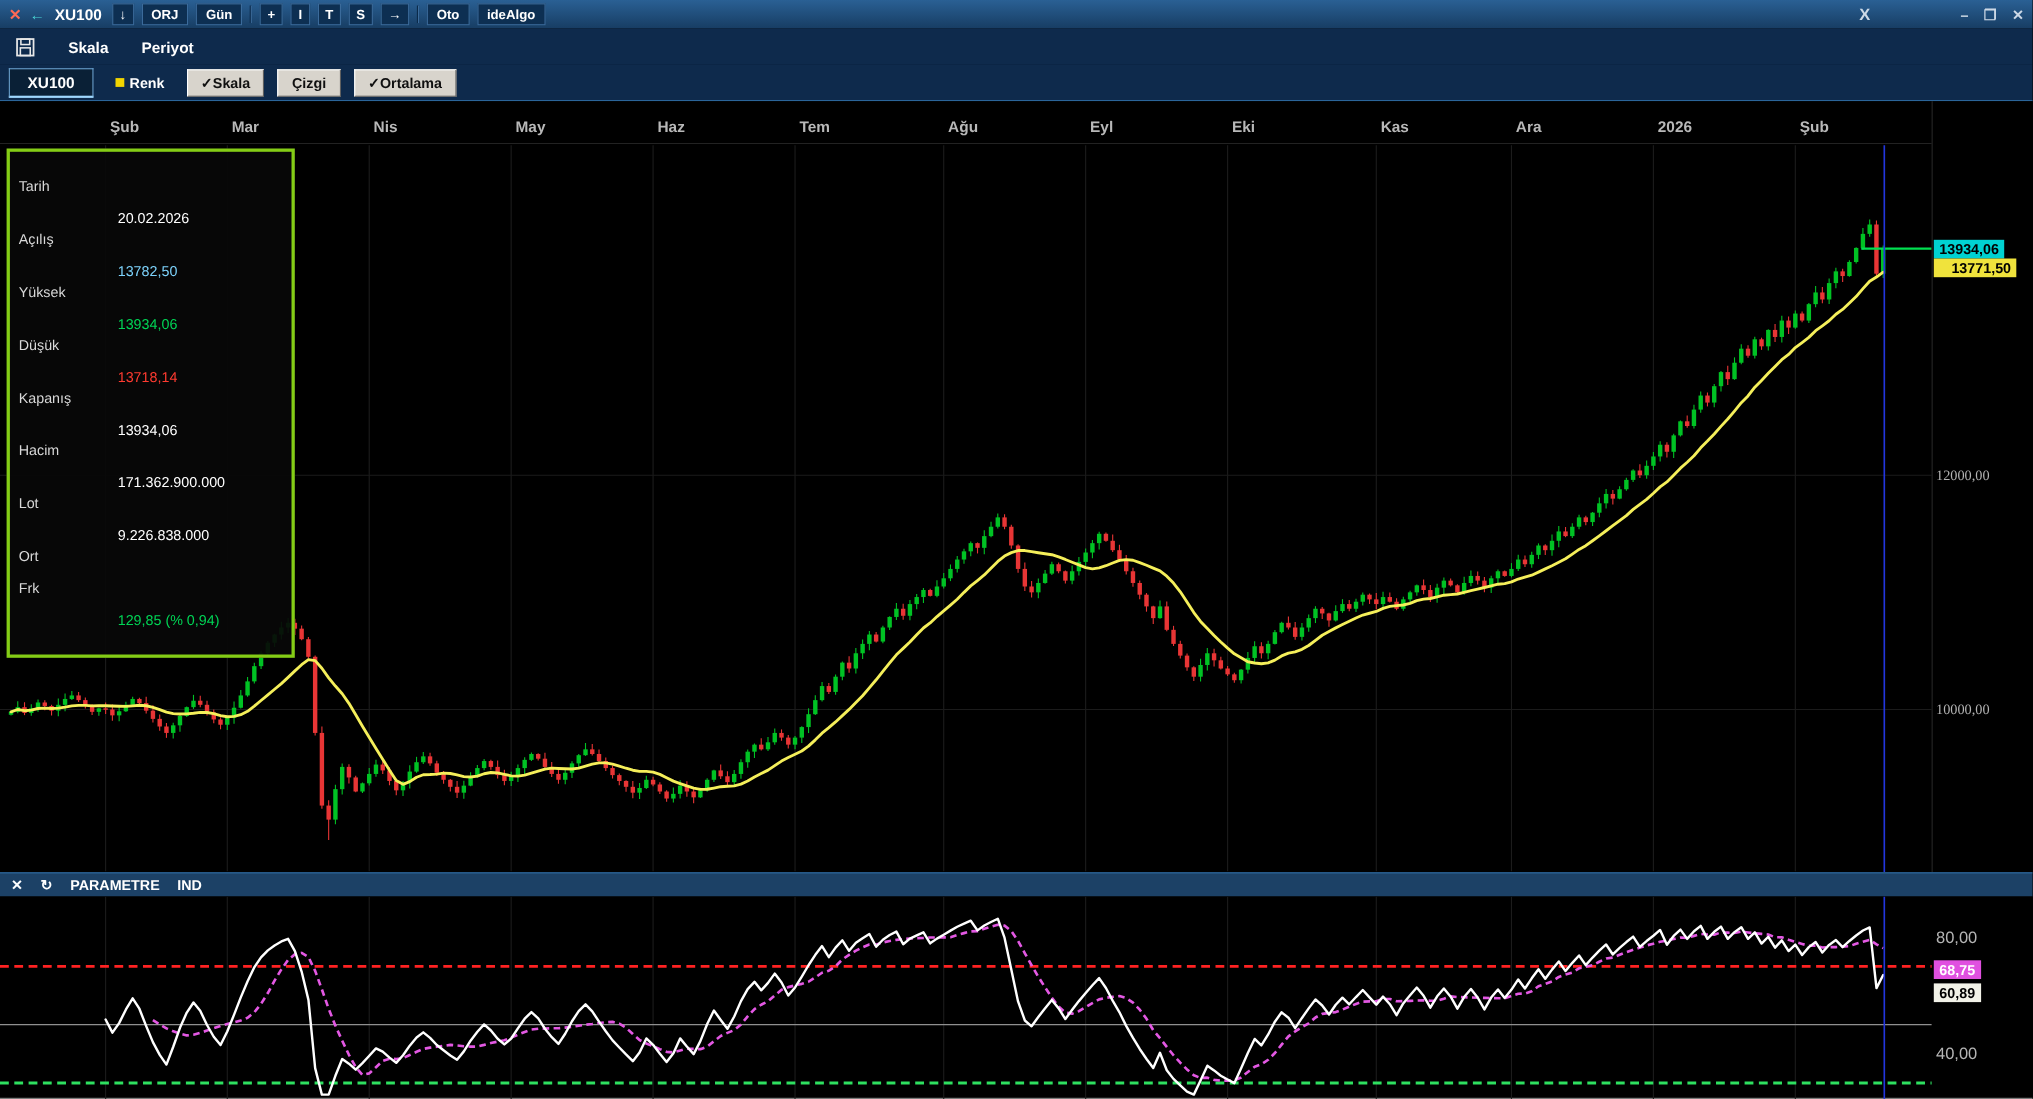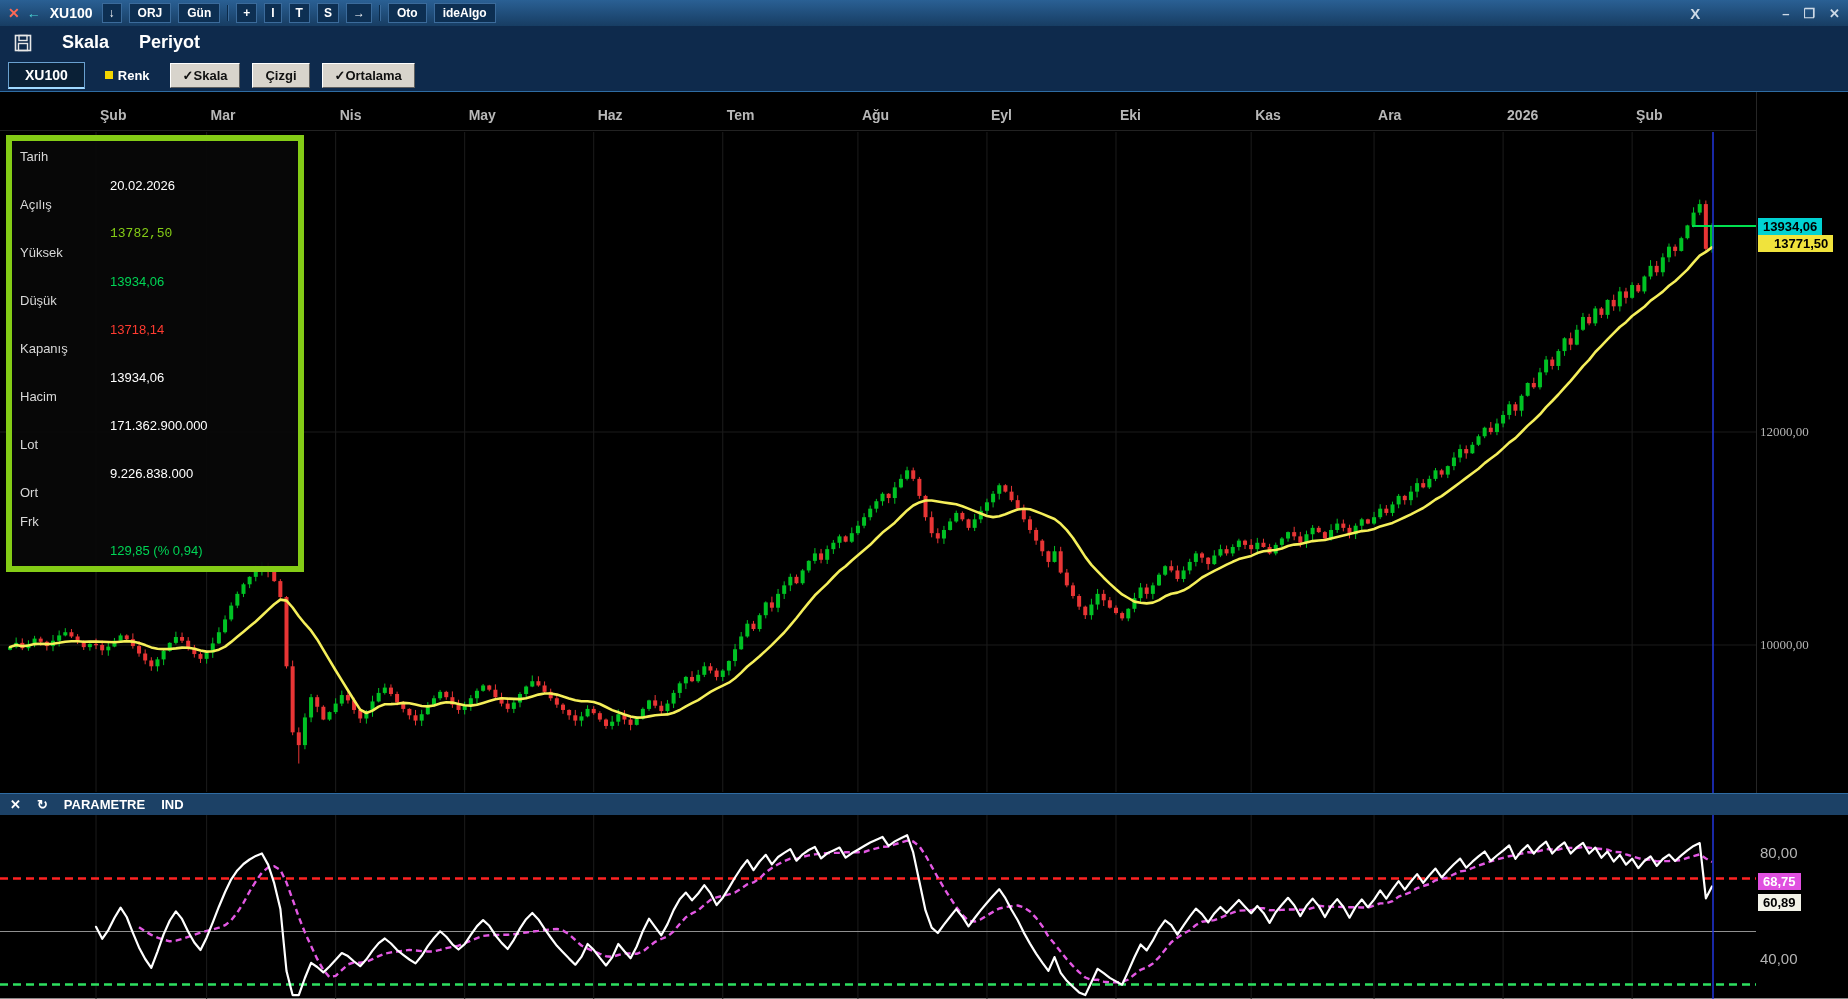--- a/index.html
+++ b/index.html
@@ -19,42 +19,42 @@
     font-weight:bold;padding:2px 8px;line-height:1.2;cursor:default;}
   .tbtn.small{padding:2px 6px;}
   .t-sep{width:1px;height:16px;background:#0a2a4a;border-right:1px solid #3b6b9b;}
   .t-right{margin-left:auto;display:flex;align-items:center;gap:22px;}
   .winbtns{display:flex;gap:14px;color:#cdd9e6;font-size:13px;font-weight:bold;}
   .t-x{color:#cdd9e6;font-size:15px;font-weight:bold;margin-right:60px;}
 
   
   .menubar{position:absolute;top:26px;left:0;right:0;height:33px;background:#0e2a4c;
     display:flex;align-items:center;gap:30px;padding:0 14px;box-sizing:border-box;}
-  .menubar .mitem{color:#fff;font-size:18px;font-weight:bold;}
+  .menubar .mitem{color:#fff;font-size:14px;font-weight:bold;}
   .saveicon{display:inline-block;line-height:0;}
 
   
   .toolbar{position:absolute;top:59px;left:0;right:0;height:33px;background:#0e2a4c;
     border-bottom:1px solid #2f6ca3;display:flex;align-items:center;gap:12px;
     padding:0 8px;box-sizing:border-box;}
   .tab{border:1px solid #69a0cf;background:#0a2036;color:#fff;font-weight:bold;
     font-size:14px;padding:4px 16px;border-bottom:2px solid #9fd8ff;}
   .renk{display:flex;align-items:center;gap:5px;color:#fff;font-size:13px;font-weight:bold;margin:0 8px;}
   .renk .sq{width:8px;height:8px;background:#f2d500;display:inline-block;}
   .wbtn{background:#d8d4cc;border-top:1px solid #fff;border-left:1px solid #fff;
     border-right:1px solid #5f5f5f;border-bottom:1px solid #5f5f5f;color:#101010;
     font-size:13px;font-weight:bold;padding:4px 12px;}
 
   
   .chart-area{position:absolute;top:92px;left:0;width:1848px;height:701px;background:#000;}
   .chart-area svg{position:absolute;top:0;left:0;}
   .axis-sep{position:absolute;top:0;bottom:0;left:1756px;width:1px;background:#262626;}
 
-  .info-panel{position:absolute;top:43px;left:6px;width:298px;background:rgba(8,8,8,0.92);
-    border:6px solid #84cc16;padding:6px 8px;box-sizing:border-box;}
+  .info-panel{position:absolute;top:43px;left:6px;width:262px;background:rgba(8,8,8,0.92);
+    border:3px solid #84cc16;padding:22px 8px;box-sizing:border-box;}
   .info-row{display:flex;font-size:13px;line-height:19px;}
   .info-row .lab{width:90px;color:#d8d8d8;}
   .info-row .val{color:#fff;margin-top:29px;}
 
   .px-label{position:absolute;left:1760px;font-size:13px;color:#b4b4b4;white-space:nowrap;font-family:Liberation Serif, serif;}
   .px-tag{position:absolute;left:1758px;font-size:13px;font-weight:bold;color:#000;
     padding:1px 5px;white-space:nowrap;}
   .tag-cyan{background:#00d2d2;}
   .tag-yellow{background:#f0e33c;}
 
@@ -717,21 +717,21 @@
       </svg>
     <div class="axis-sep"></div>
 
     <div class="info-panel">
         <div class="info-row">
           <span class="lab">Tarih</span>
           <span class="val" style="color: rgb(255, 255, 255);">20.02.2026</span>
         </div>
         <div class="info-row">
           <span class="lab">Açılış</span>
-          <span class="val" style="color: #84cc16; font-family: Liberation Mono, monospace;">13782,50</span>
+          <span class="val" style="color: #7dd3fc;">13782,50</span>
         </div>
         <div class="info-row">
           <span class="lab">Yüksek</span>
           <span class="val" style="color: rgb(0, 212, 85);">13934,06</span>
         </div>
         <div class="info-row">
           <span class="lab">Düşük</span>
           <span class="val" style="color: rgb(255, 59, 48);">13718,14</span>
         </div>
         <div class="info-row">

